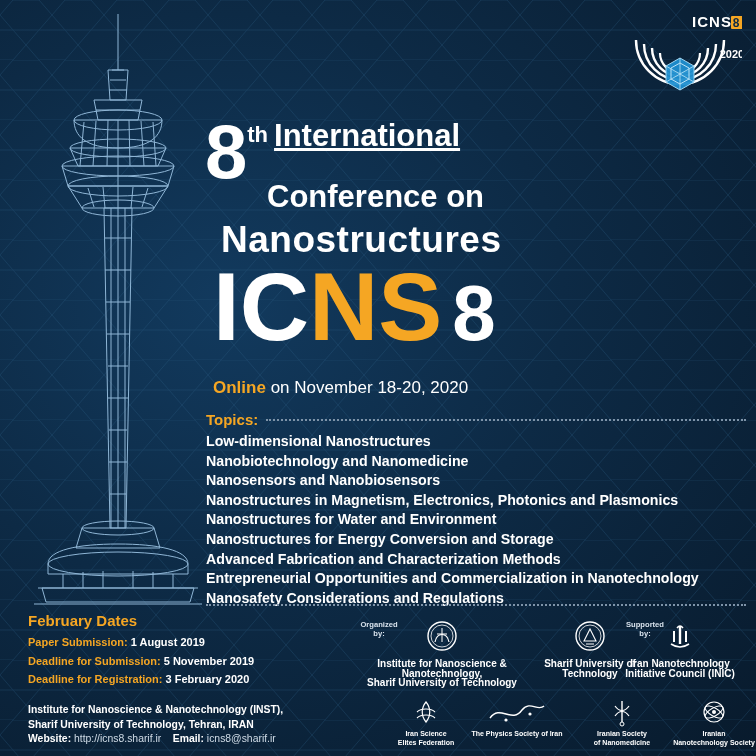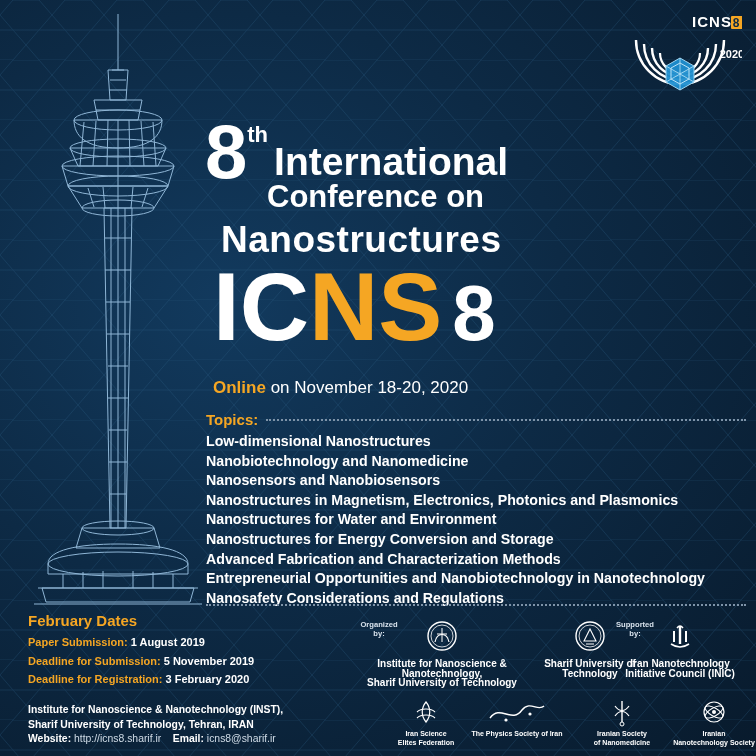--- a/index.html
+++ b/index.html
@@ -59,25 +59,25 @@
     letter-spacing: -1px;
     line-height: 0.85;
   }
   .th {
     font-size: 22px;
     font-weight: bold;
     margin-top: 4px;
     margin-left: 1px;
   }
   .intl {
-    font-size: 39px;
+    font-size: 31px;
     font-weight: bold;
     margin-left: 6px;
-    margin-top: 22px;
     letter-spacing: 0px;
+    text-decoration: underline;
   }
   .line2 {
     font-size: 31px;
     font-weight: bold;
     margin-top: -6px;
     margin-left: 62px;
   }
   .line3 {
     font-size: 37px;
     font-weight: bold;
@@ -375,21 +375,21 @@
     <span class="dots"></span>
   </div>
   <ul class="topics-list">
     <li>Low-dimensional Nanostructures</li>
     <li>Nanobiotechnology and Nanomedicine</li>
     <li>Nanosensors and Nanobiosensors</li>
     <li>Nanostructures in Magnetism, Electronics, Photonics and Plasmonics</li>
     <li>Nanostructures for Water and Environment</li>
     <li>Nanostructures for Energy Conversion and Storage</li>
     <li>Advanced Fabrication and Characterization Methods</li>
-    <li>Entrepreneurial Opportunities and Nanobiotechnology in Nanotechnology</li>
+    <li>Entrepreneurial Opportunities and Commercialization in Nanotechnology</li>
     <li>Nanosafety Considerations and Regulations</li>
   </ul>
   <div class="topics-underline"></div>
 
   <div class="dates">
     <div class="head">February Dates</div>
     <div class="row">
       <span class="k">Paper Submission:</span>
       <span class="v">1 August 2019</span>
     </div>
@@ -440,21 +440,21 @@
         <svg width="34" height="36" viewBox="0 0 34 36">
           <circle cx="17" cy="16" r="14" fill="none" stroke="#ffffff" stroke-width="1.4"></circle>
           <circle cx="17" cy="16" r="11" fill="none" stroke="#ffffff" stroke-width="0.8"></circle>
           <path d="M11 21 L17 9 L23 21 Z" fill="none" stroke="#ffffff" stroke-width="1.1"></path>
           <line x1="13" y1="24" x2="21" y2="24" stroke="#ffffff" stroke-width="1"></line>
         </svg>
       </div>
       <div class="org-caption">Sharif University of Technology</div>
     </div>
 
-    <div class="org-col" style="left:256px; top:0px; width:58px;">
+    <div class="org-col" style="left:266px; top:0px; width:58px;">
       <div class="org-mini">Supported</div>
       <div class="org-mini">by:</div>
     </div>
 
     <div class="org-col" style="left:262px; top:0px; width:136px;">
       <div class="emblem">
         <svg width="34" height="36" viewBox="0 0 34 36">
           <path d="M17 6 L17 24" stroke="#ffffff" stroke-width="2.4"></path>
           <path d="M11 11 L11 22 M23 11 L23 22" stroke="#ffffff" stroke-width="2"></path>
           <path d="M8 24 Q17 30 26 24" fill="none" stroke="#ffffff" stroke-width="1.6"></path>

